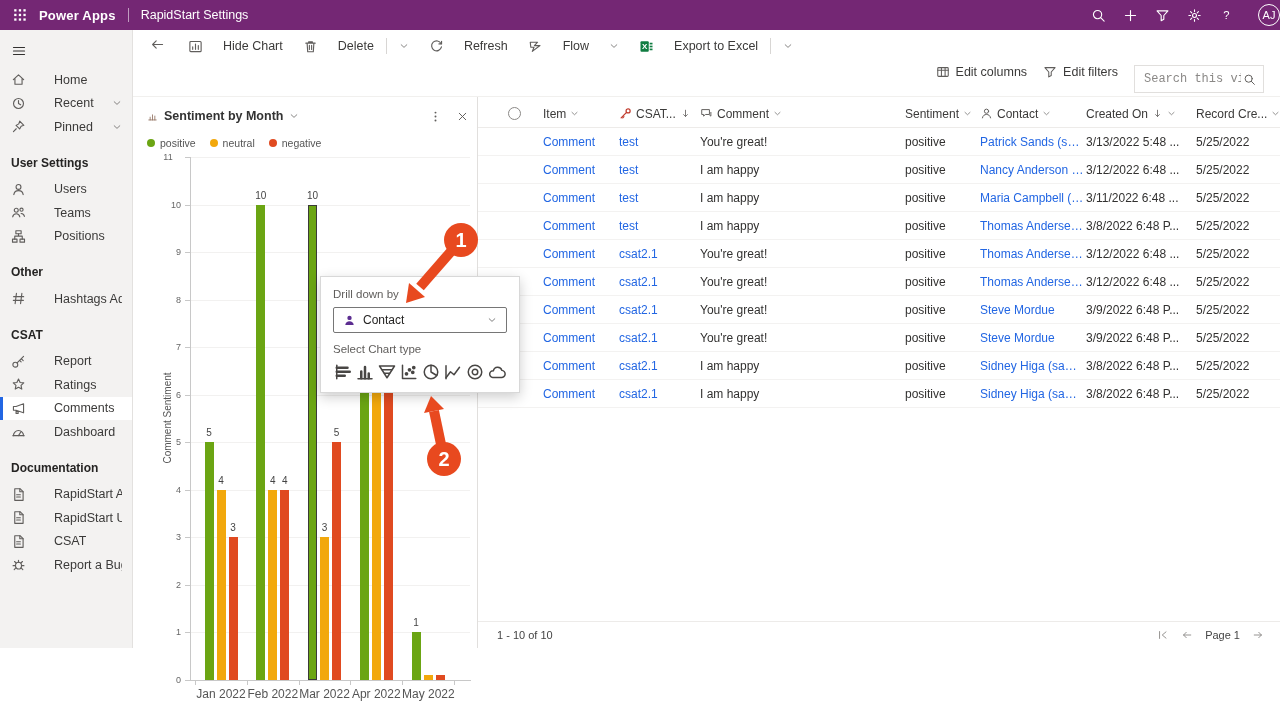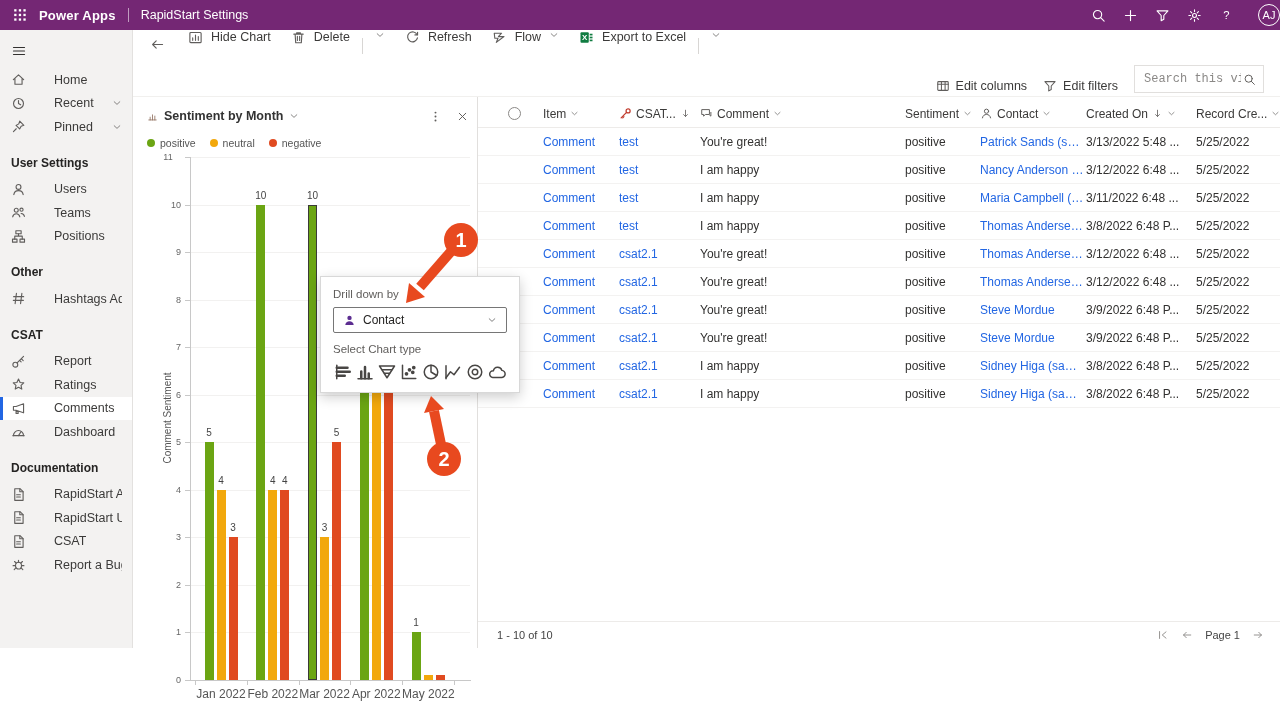--- a/index.html
+++ b/index.html
@@ -29,28 +29,28 @@
   .nav-label{margin-left:28px;white-space:nowrap;overflow:hidden}
   .nav-item .chev{margin-left:auto;width:10px;height:10px;color:#605e5c}
   .nav-item.selected{background:#fff;border-left:3px solid #2266E3;padding-left:8px}
   .nav-header{font-size:12px;font-weight:700;color:#252423;padding:17px 0 8px 11px}
 
   
   #main{position:absolute;left:133px;top:30px;right:0;bottom:0;background:#fff}
   #commandbar{height:32px;display:flex;align-items:center;padding-left:4px;font-size:12.5px;color:#3b3a39}
   .cb-back{padding:0 13px;cursor:pointer}
   .cb-back .icn{width:15px;height:15px;color:#605e5c}
-  .cb-btn{display:flex;gap:8px;padding:0 10px;height:32px;cursor:pointer;white-space:nowrap}
+  .cb-btn{display:flex;align-items:center;gap:20px;padding:0 10px;height:32px;cursor:pointer;white-space:nowrap}
   .cb-btn .icn{width:15px;height:15px;color:#605e5c}
   .cb-btn .chev{width:10px;height:10px}
   .cb-divider{width:1px;height:16px;background:#d8d6d4;margin:0 2px}
   #viewbar{height:34px;display:flex;align-items:center;padding:0 16px}
   .view-title{font-size:15px;font-weight:700;color:#252423;display:flex;align-items:center;gap:8px;cursor:pointer}
   .view-title .chev{width:10px;height:10px;color:#605e5c}
-  .view-actions{margin-left:auto;display:flex;align-items:flex-end;gap:16px;font-size:12.5px;color:#3b3a39}
+  .view-actions{margin-left:auto;display:flex;align-items:flex-start;gap:16px;font-size:12.5px;color:#3b3a39}
   .vb-btn{display:flex;gap:6px;align-items:center;cursor:pointer}
   .vb-btn .icn{width:14px;height:14px;color:#605e5c}
   #search-box{width:130px;height:28px;border:1px solid #e1dfdd;display:flex;align-items:center;padding:0 7px;background:#fff}
   #search-box input{border:none;outline:none;flex:1;min-width:0;font-size:12px;color:#323130;font-family:Liberation Mono, monospace}
   #search-box input::placeholder{color:#8a8886}
   #search-box .icn{width:13px;height:13px;color:#605e5c}
   #content{position:absolute;top:66px;left:0;right:0;bottom:0;border-top:1px solid #f1f0ee}
 
   
   #chart-panel{position:absolute;left:0;top:0;width:345px;bottom:0;border-right:1px solid #e1dfdd;background:#fff}

